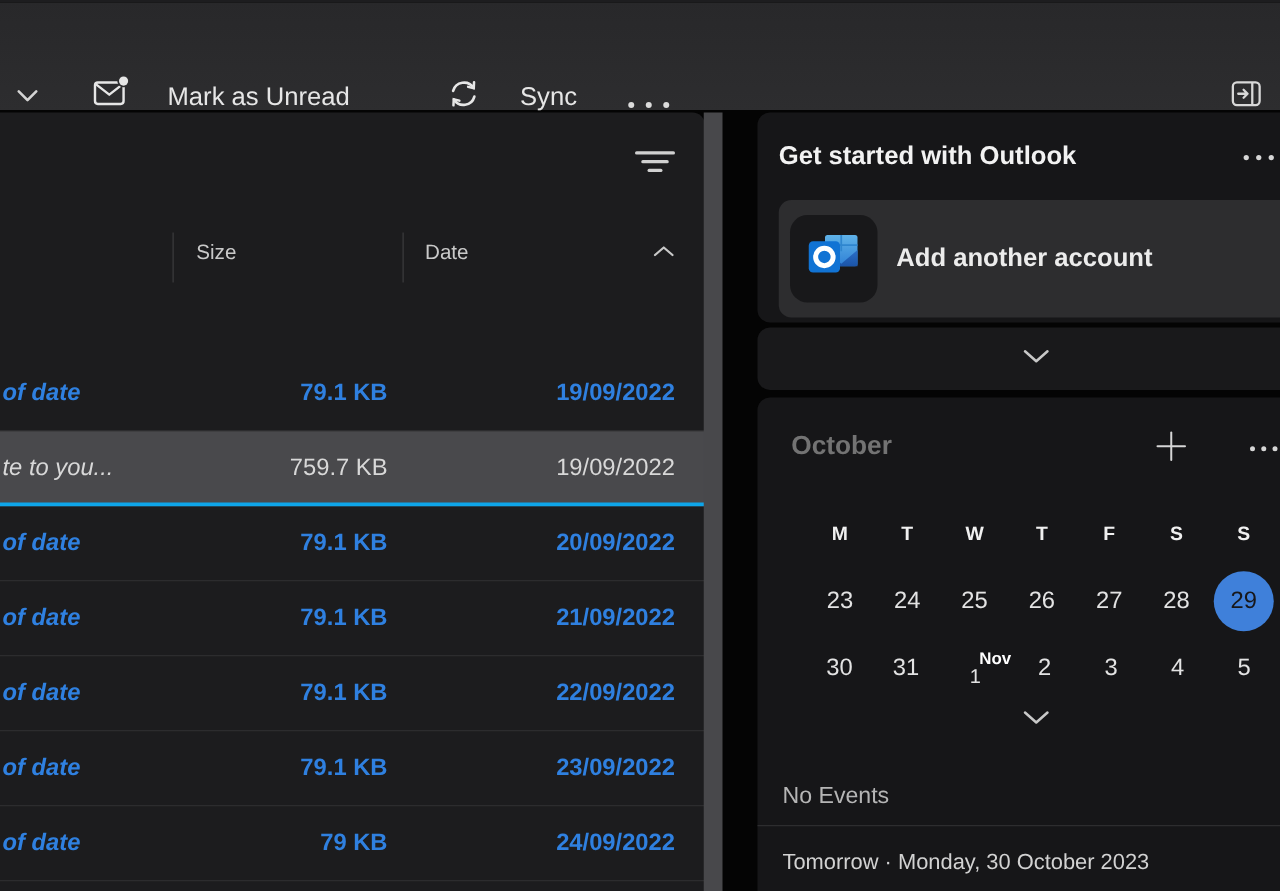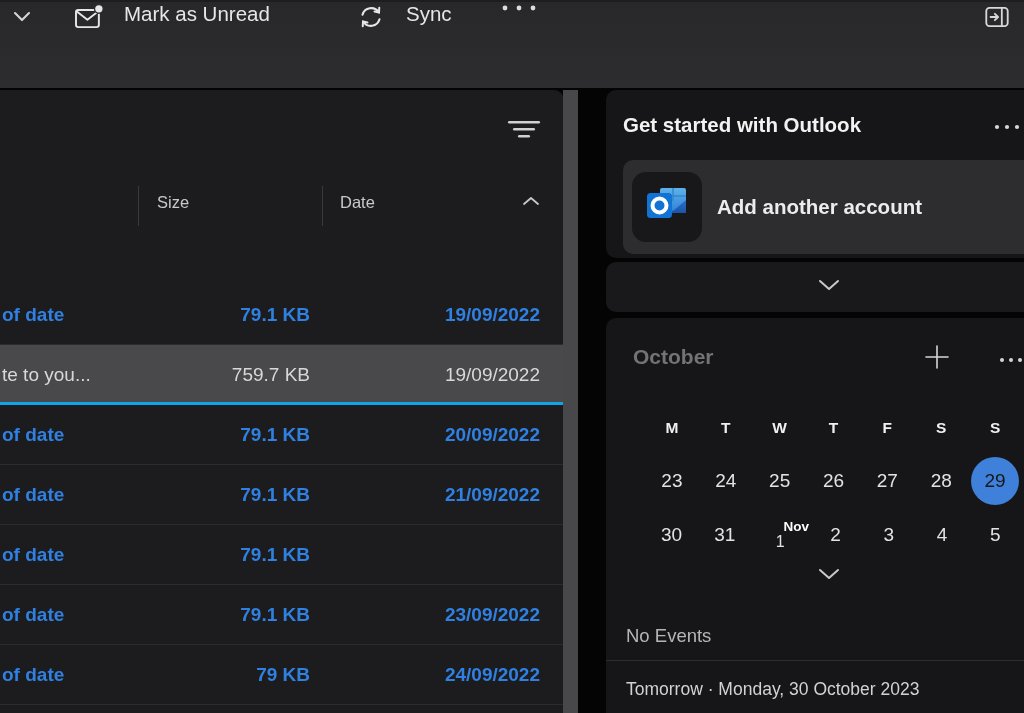--- a/index.html
+++ b/index.html
@@ -3,35 +3,35 @@
 <meta charset="utf-8">
 <style>
   * { margin:0; padding:0; box-sizing:border-box; }
   html,body { width:1024px; height:713px; background:#050505; overflow:hidden;
               font-family:"Liberation Sans","DejaVu Sans",sans-serif; }
   #app { position:relative; width:1024px; height:713px; background:#040404; }
 
   
   .toolbar { position:absolute; left:0; top:0; width:1024px; height:88px;
              background:linear-gradient(#28282a,#2d2d2f); border-top:2px solid #1d1d1f; }
-  .tb-btn { position:absolute; display:flex; align-items:flex-start; gap:20px; height:88px;
+  .tb-btn { position:absolute; display:flex; align-items:flex-end; gap:30px; height:88px;
             color:#e6e6e6; font-size:20.5px; cursor:default; }
   .tb-icon svg { display:block; }
 
   
   .list-panel { position:absolute; left:0; top:90px; width:564px; height:623px;
                 background:#1c1c1e; border-radius:0 10px 0 0; overflow:hidden; }
   .filter-btn { position:absolute; right:22px; top:28px; }
   .col-divider { position:absolute; top:96px; width:1px; height:40px; background:#3a3a3c; }
   .col-label { position:absolute; top:100px; font-size:16.5px; color:#c9c9c9; line-height:24px; }
   .sort-chevron { position:absolute; left:520px; top:104px; }
   .rows { position:absolute; left:0; top:195px; width:564px; }
   .mrow { position:relative; width:564px; height:60px; border-bottom:1px solid #2c2c2e; }
   .mrow .subj { position:absolute; left:2px; top:0; height:59px; line-height:59px;
-                font-size:19px; white-space:nowrap; overflow:hidden; max-width:220px; }
+                font-size:19px; white-space:nowrap; overflow:hidden; max-width:220px;font-style:italic; }
   .mrow .size { position:absolute; right:254px; top:0; height:59px; line-height:59px; font-size:19px; }
   .mrow .date { position:absolute; right:24px; top:0; height:59px; line-height:59px; font-size:19px; }
   .mrow.unread .subj, .mrow.unread .size, .mrow.unread .date { color:#2f80e0; font-weight:700; }
   .mrow.read .subj, .mrow.read .size, .mrow.read .date { color:#d8d8d8; font-weight:400; }
   .mrow.selected { background:#49494c; border-bottom:3px solid #0ea5e9; }
 
   
   .panel-divider { position:absolute; left:563px; top:90px; width:15px; height:623px;
                    background:#48484b; }
 
@@ -177,20 +177,21 @@
         <span class="date">20/09/2022</span>
       </div>
       <div class="mrow unread">
         <span class="subj">of date</span>
         <span class="size">79.1 KB</span>
         <span class="date">21/09/2022</span>
       </div>
       <div class="mrow unread">
         <span class="subj">of date</span>
         <span class="size">79.1 KB</span>
+        <span class="date">22/09/2022</span>
       </div>
       <div class="mrow unread">
         <span class="subj">of date</span>
         <span class="size">79.1 KB</span>
         <span class="date">23/09/2022</span>
       </div>
       <div class="mrow unread">
         <span class="subj">of date</span>
         <span class="size">79 KB</span>
         <span class="date">24/09/2022</span>

